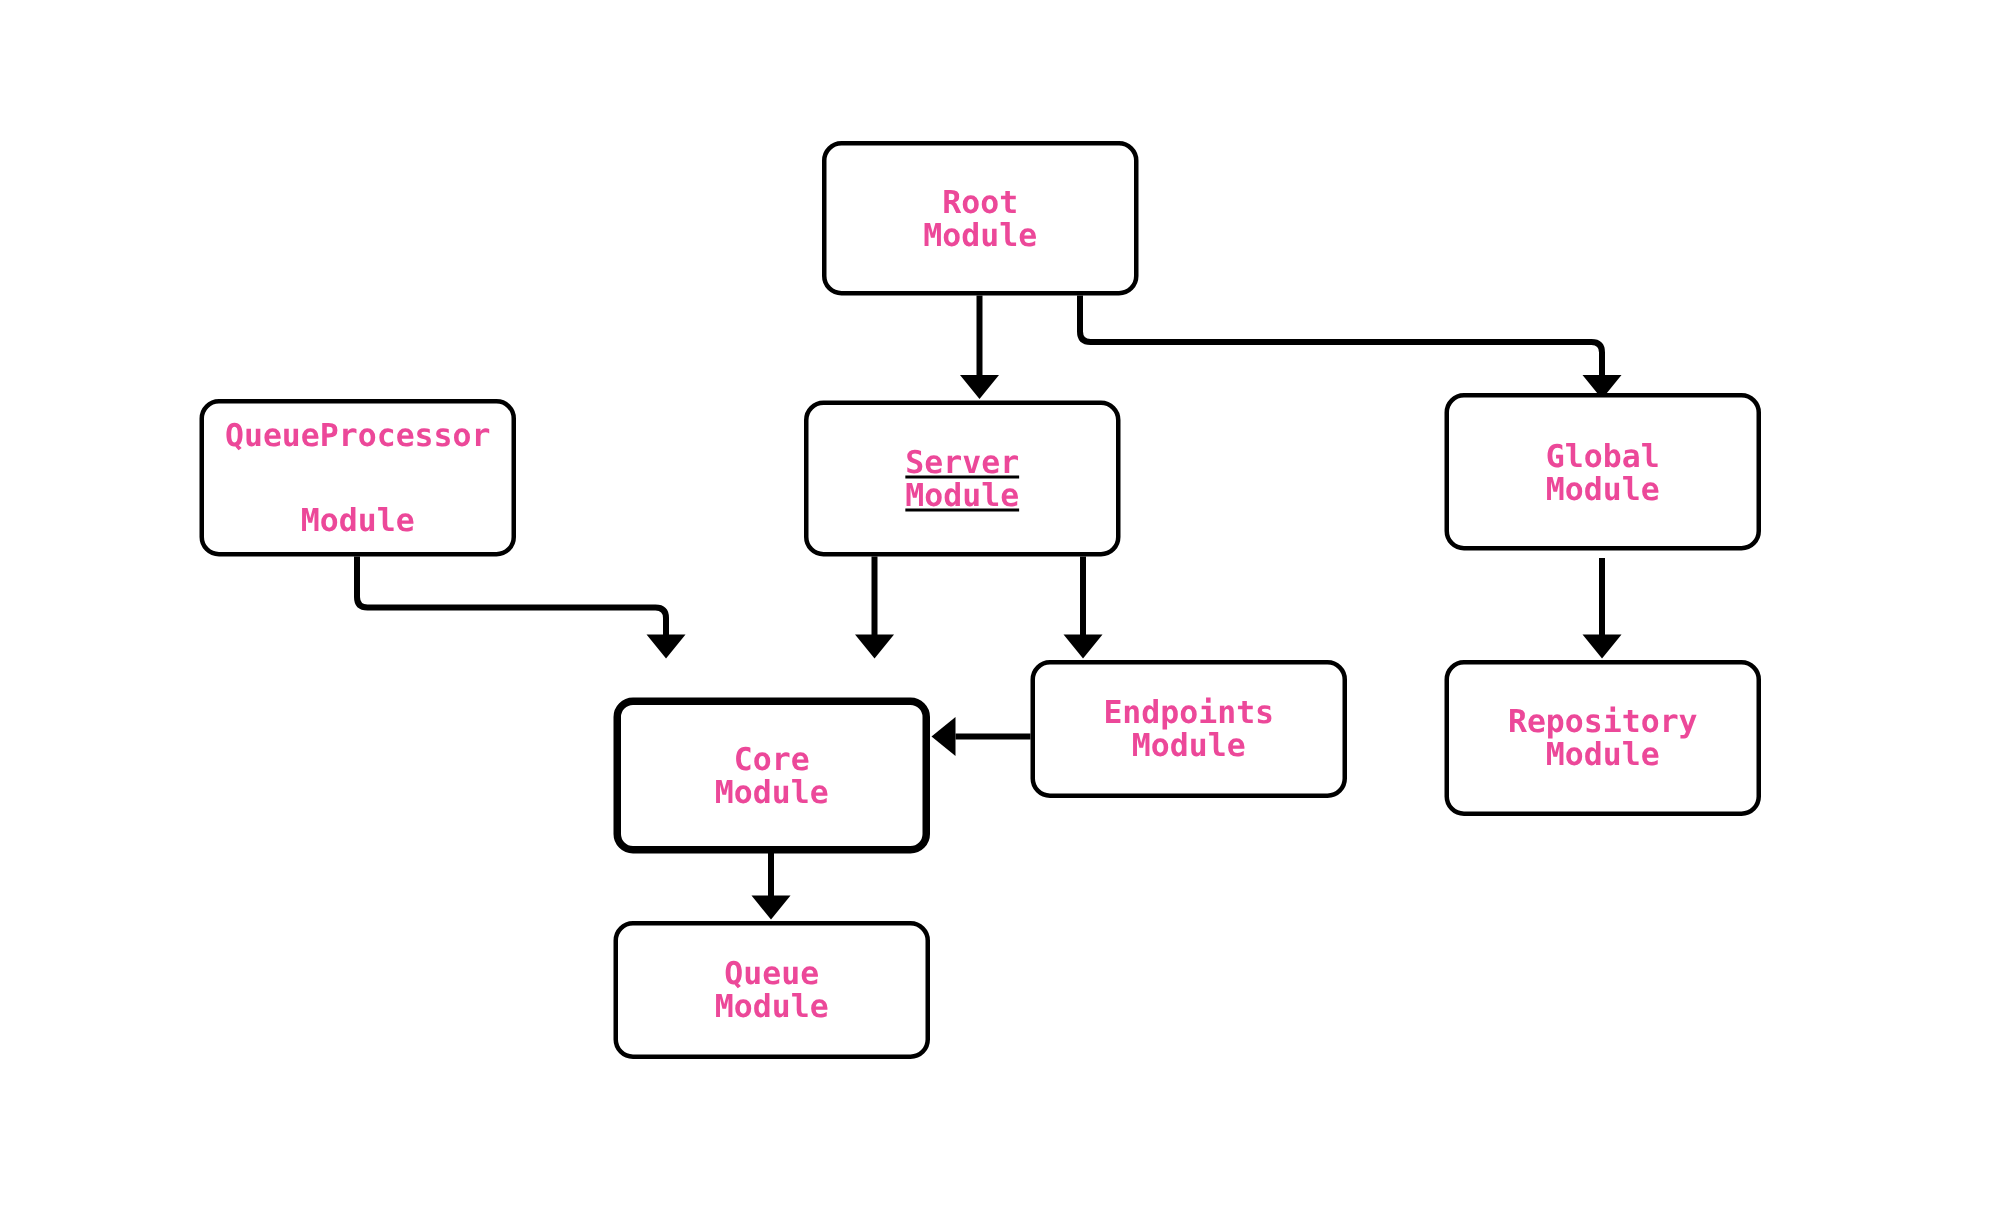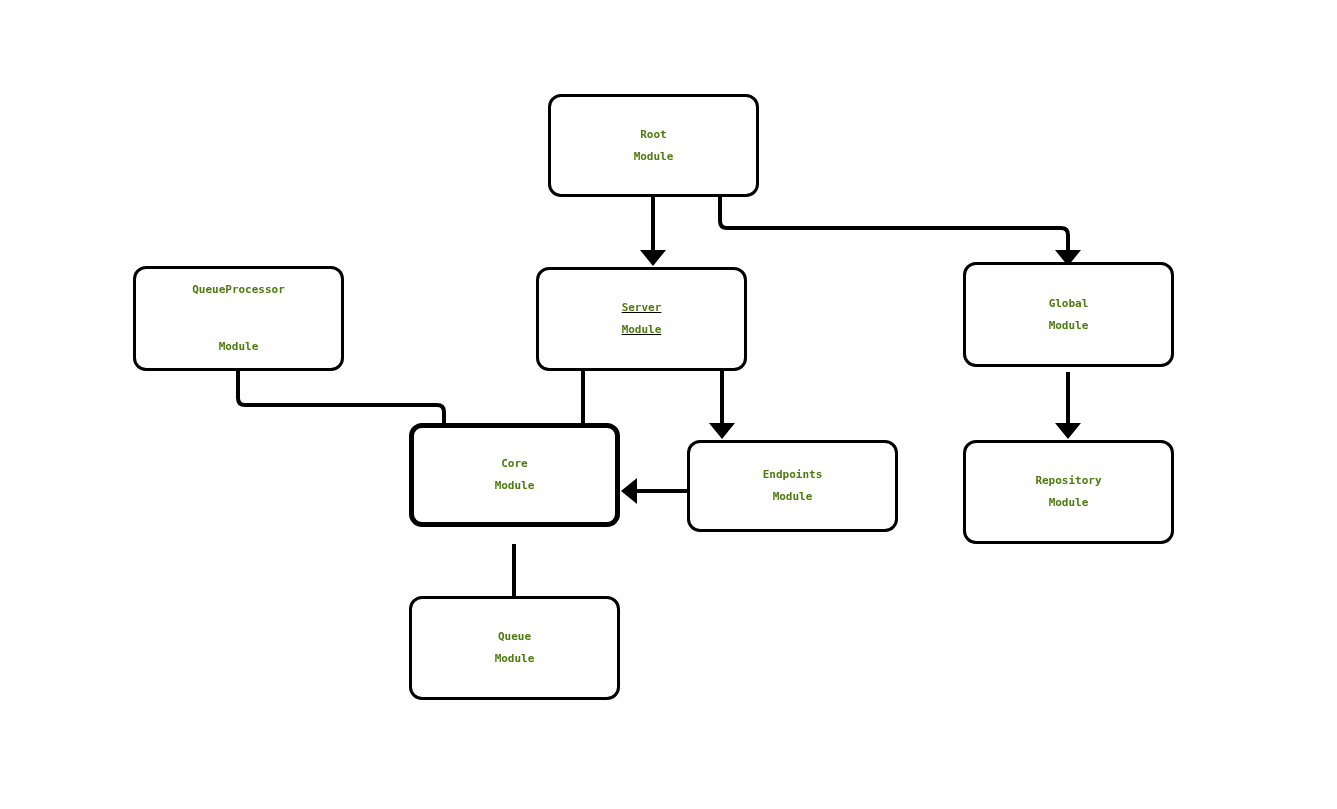--- a/index.html
+++ b/index.html
@@ -37,23 +37,23 @@
     flex-direction: column;
     align-items: center;
     justify-content: center;
     z-index: 5;
   }
   .node.thick {
     border-width: 5px;
   }
   .node-label {
     font-family: "DejaVu Sans Mono", "Liberation Mono", monospace;
-    font-size: 11px;
+    font-size: 21px;
     font-weight: 700;
-    color: #4d7c0f;
+    color: #ec4899;
     line-height: 22px;
     text-align: center;
     letter-spacing: 0px;
     white-space: pre;
   }
 </style>
 </head>
 <body>
 
 <div id="diagram-root">
@@ -94,33 +94,33 @@
   <div class="node" style="left: 536px; top: 267px; width: 211px; height: 104px; text-decoration: underline;">
     <span class="node-label">Server</span>
     <span class="node-label">Module</span>
   </div>
 
   <div class="node" style="left: 963px; top: 262px; width: 211px; height: 105px;">
     <span class="node-label">Global</span>
     <span class="node-label">Module</span>
   </div>
 
-  <div class="node thick" style="left: 409px; top: 423px; width: 211px; height: 104px;">
+  <div class="node thick" style="left: 409px; top: 465px; width: 211px; height: 104px;">
     <span class="node-label">Core</span>
     <span class="node-label">Module</span>
   </div>
 
   <div class="node" style="left: 687px; top: 440px; width: 211px; height: 92px;">
     <span class="node-label">Endpoints</span>
     <span class="node-label">Module</span>
   </div>
 
   <div class="node" style="left: 963px; top: 440px; width: 211px; height: 104px;">
     <span class="node-label">Repository</span>
     <span class="node-label">Module</span>
   </div>
 
-  <div class="node" style="left: 409px; top: 596px; width: 211px; height: 104px;">
+  <div class="node" style="left: 409px; top: 614px; width: 211px; height: 92px;">
     <span class="node-label">Queue</span>
     <span class="node-label">Module</span>
   </div>
 
 </div>
 
 </body></html>

